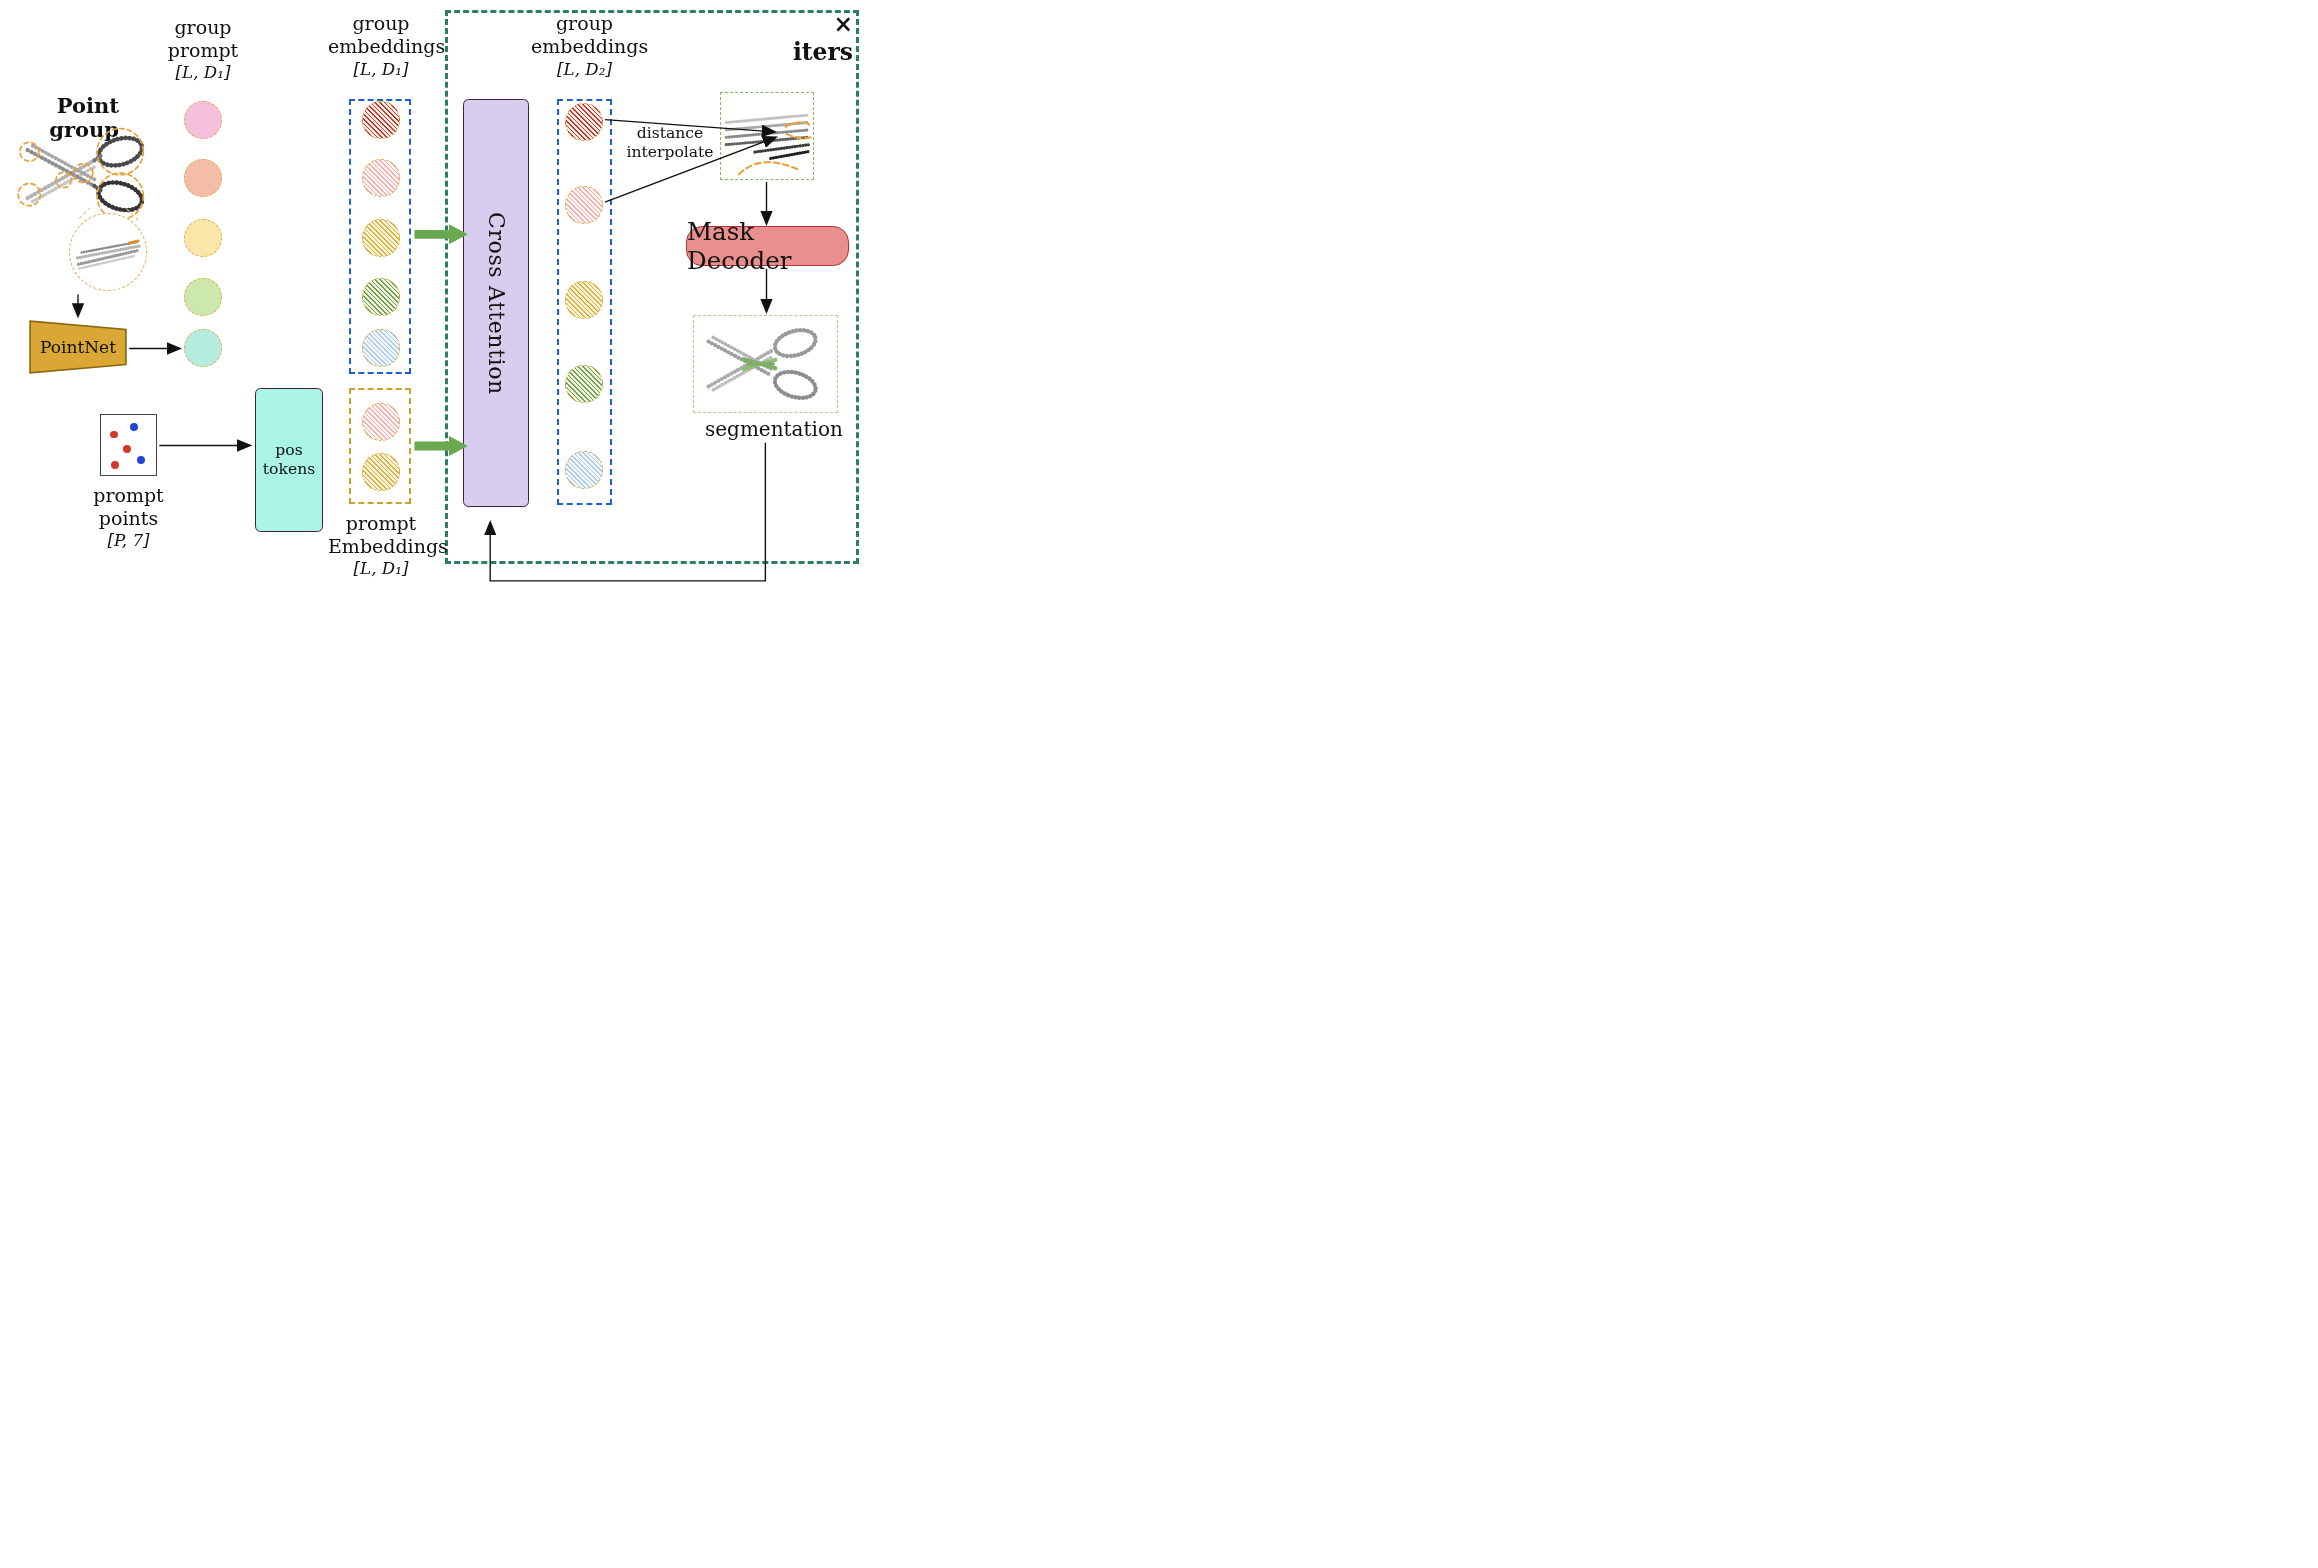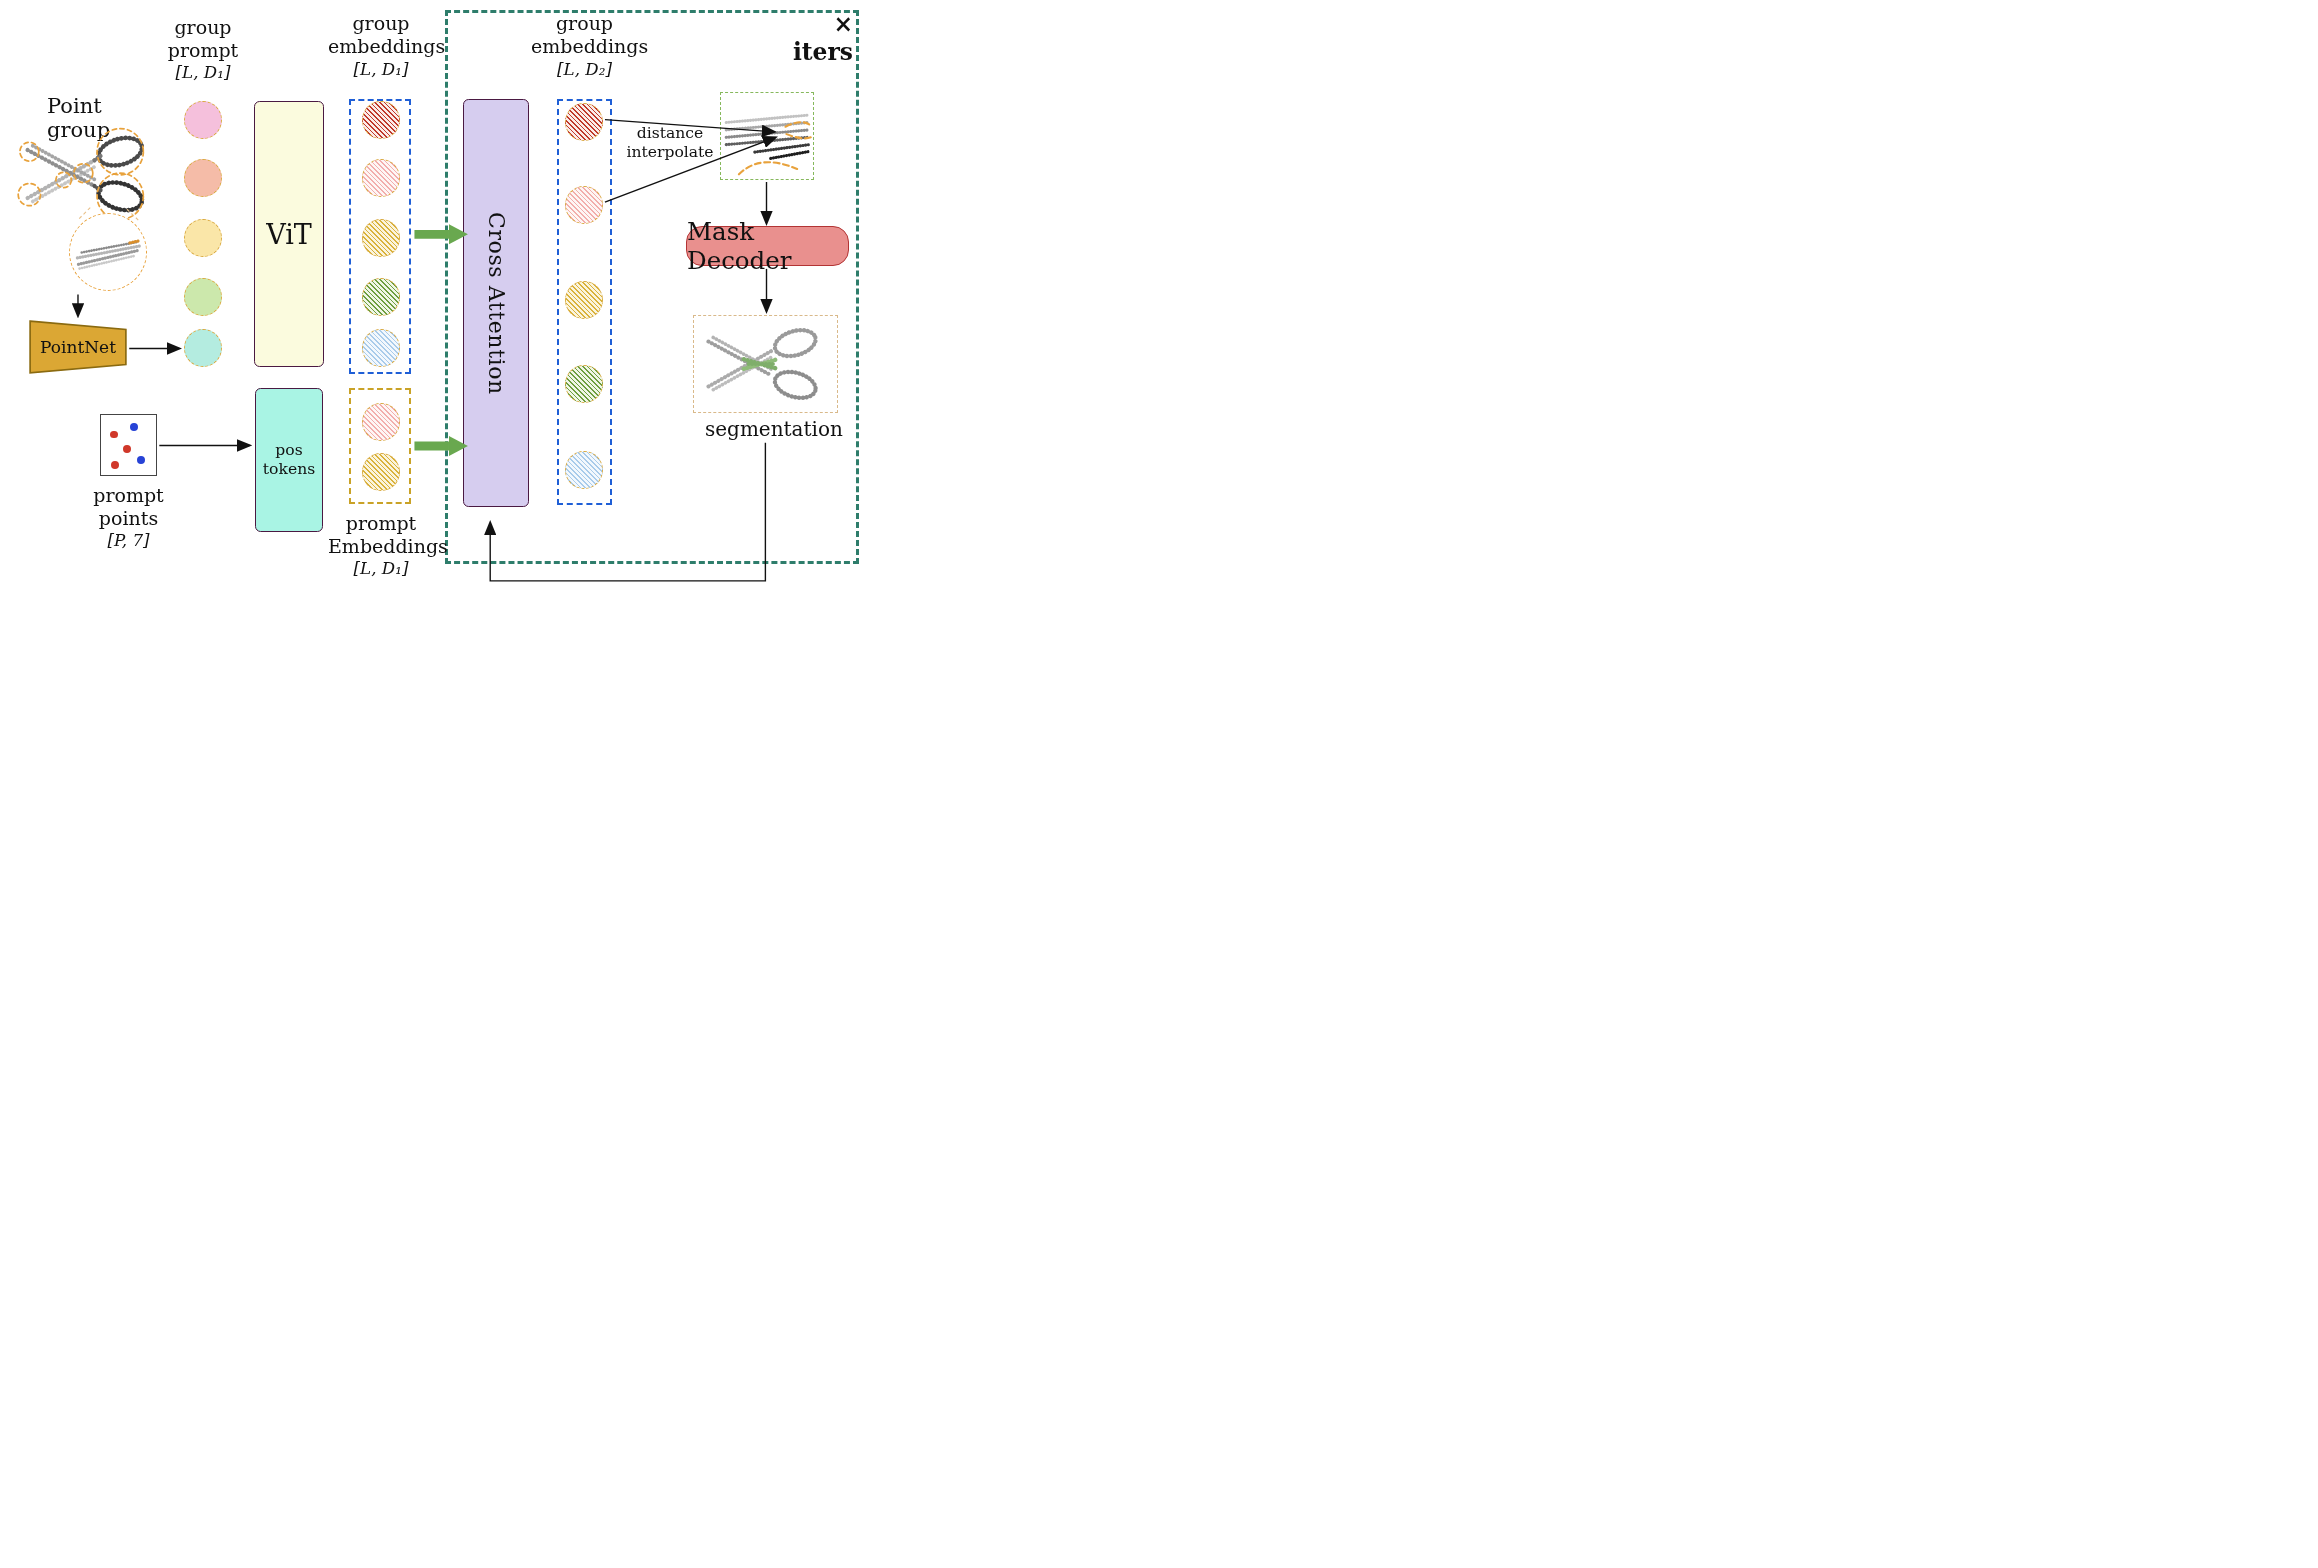--- a/index.html
+++ b/index.html
@@ -6,21 +6,21 @@
   body { background: #ffffff; }
   #canvas {
     position: relative; width: 869px; height: 589px; background: #ffffff;
     font-family: "DejaVu Serif", "Liberation Serif", serif; color: #111;
     overflow: hidden;
   }
   .abs { position: absolute; }
   .center { display: flex; align-items: center; justify-content: center; }
   .heading { text-align: center; font-size: 19px; line-height: 1.22; }
   .heading .dims { font-style: italic; font-size: 16.7px; }
-  .boldlabel { font-weight: normal; font-size: 21px; line-height: 1.15; text-align: left; }
+  .boldlabel { font-weight: bold; font-size: 21px; line-height: 1.15; text-align: right; }
 
   
   .teal-box  { border: 3.3px dashed #2E7D6B; }
   .blue-rect { border: 2.2px dashed #1F5FD6; }
   .gold-rect { border: 2.2px dashed #C9A227; }
 
   
   .block { border: 1.7px solid #4A1942; border-radius: 5.6px; }
   .vit-block   { background: #FBFBDE; font-size: 27px; }
   .pos-block   { background: #A9F4E4; font-size: 15.6px; text-align: center; line-height: 1.25; }
@@ -129,23 +129,20 @@
     </svg>
     <div class="abs center pn-label" style="left:0; top:0; width:98px; height:54px;">PointNet</div>
   </div>
 
   <div class="abs tok f-pink" style="left:184px; top:101px;"></div>
   <div class="abs tok f-salmon" style="left:184px; top:159px;"></div>
   <div class="abs tok f-yellow" style="left:184px; top:219px;"></div>
   <div class="abs tok f-green" style="left:184px; top:278px;"></div>
   <div class="abs tok f-cyan" style="left:184px; top:329px;"></div>
 
-  <div class="abs block vit-block center" style="left:254px; top:101px; width:70px; height:266px;">
-    <span>ViT</span>
-  </div>
 
   <div class="abs blue-rect" style="left:349px; top:99px; width:62px; height:275px;"></div>
   <div class="abs hat h-red" style="left:362px; top:101px;"></div>
   <div class="abs hat h-pink" style="left:362px; top:159px;"></div>
   <div class="abs hat h-yellow" style="left:362px; top:219px;"></div>
   <div class="abs hat h-green" style="left:362px; top:278px;"></div>
   <div class="abs hat h-blue" style="left:362px; top:329px;"></div>
 
   <div class="abs prompt-box" style="left:100px; top:414px; width:57px; height:62px;">
     <div class="dot dot-blue" style="left:29px; top:8.4px;"></div>

